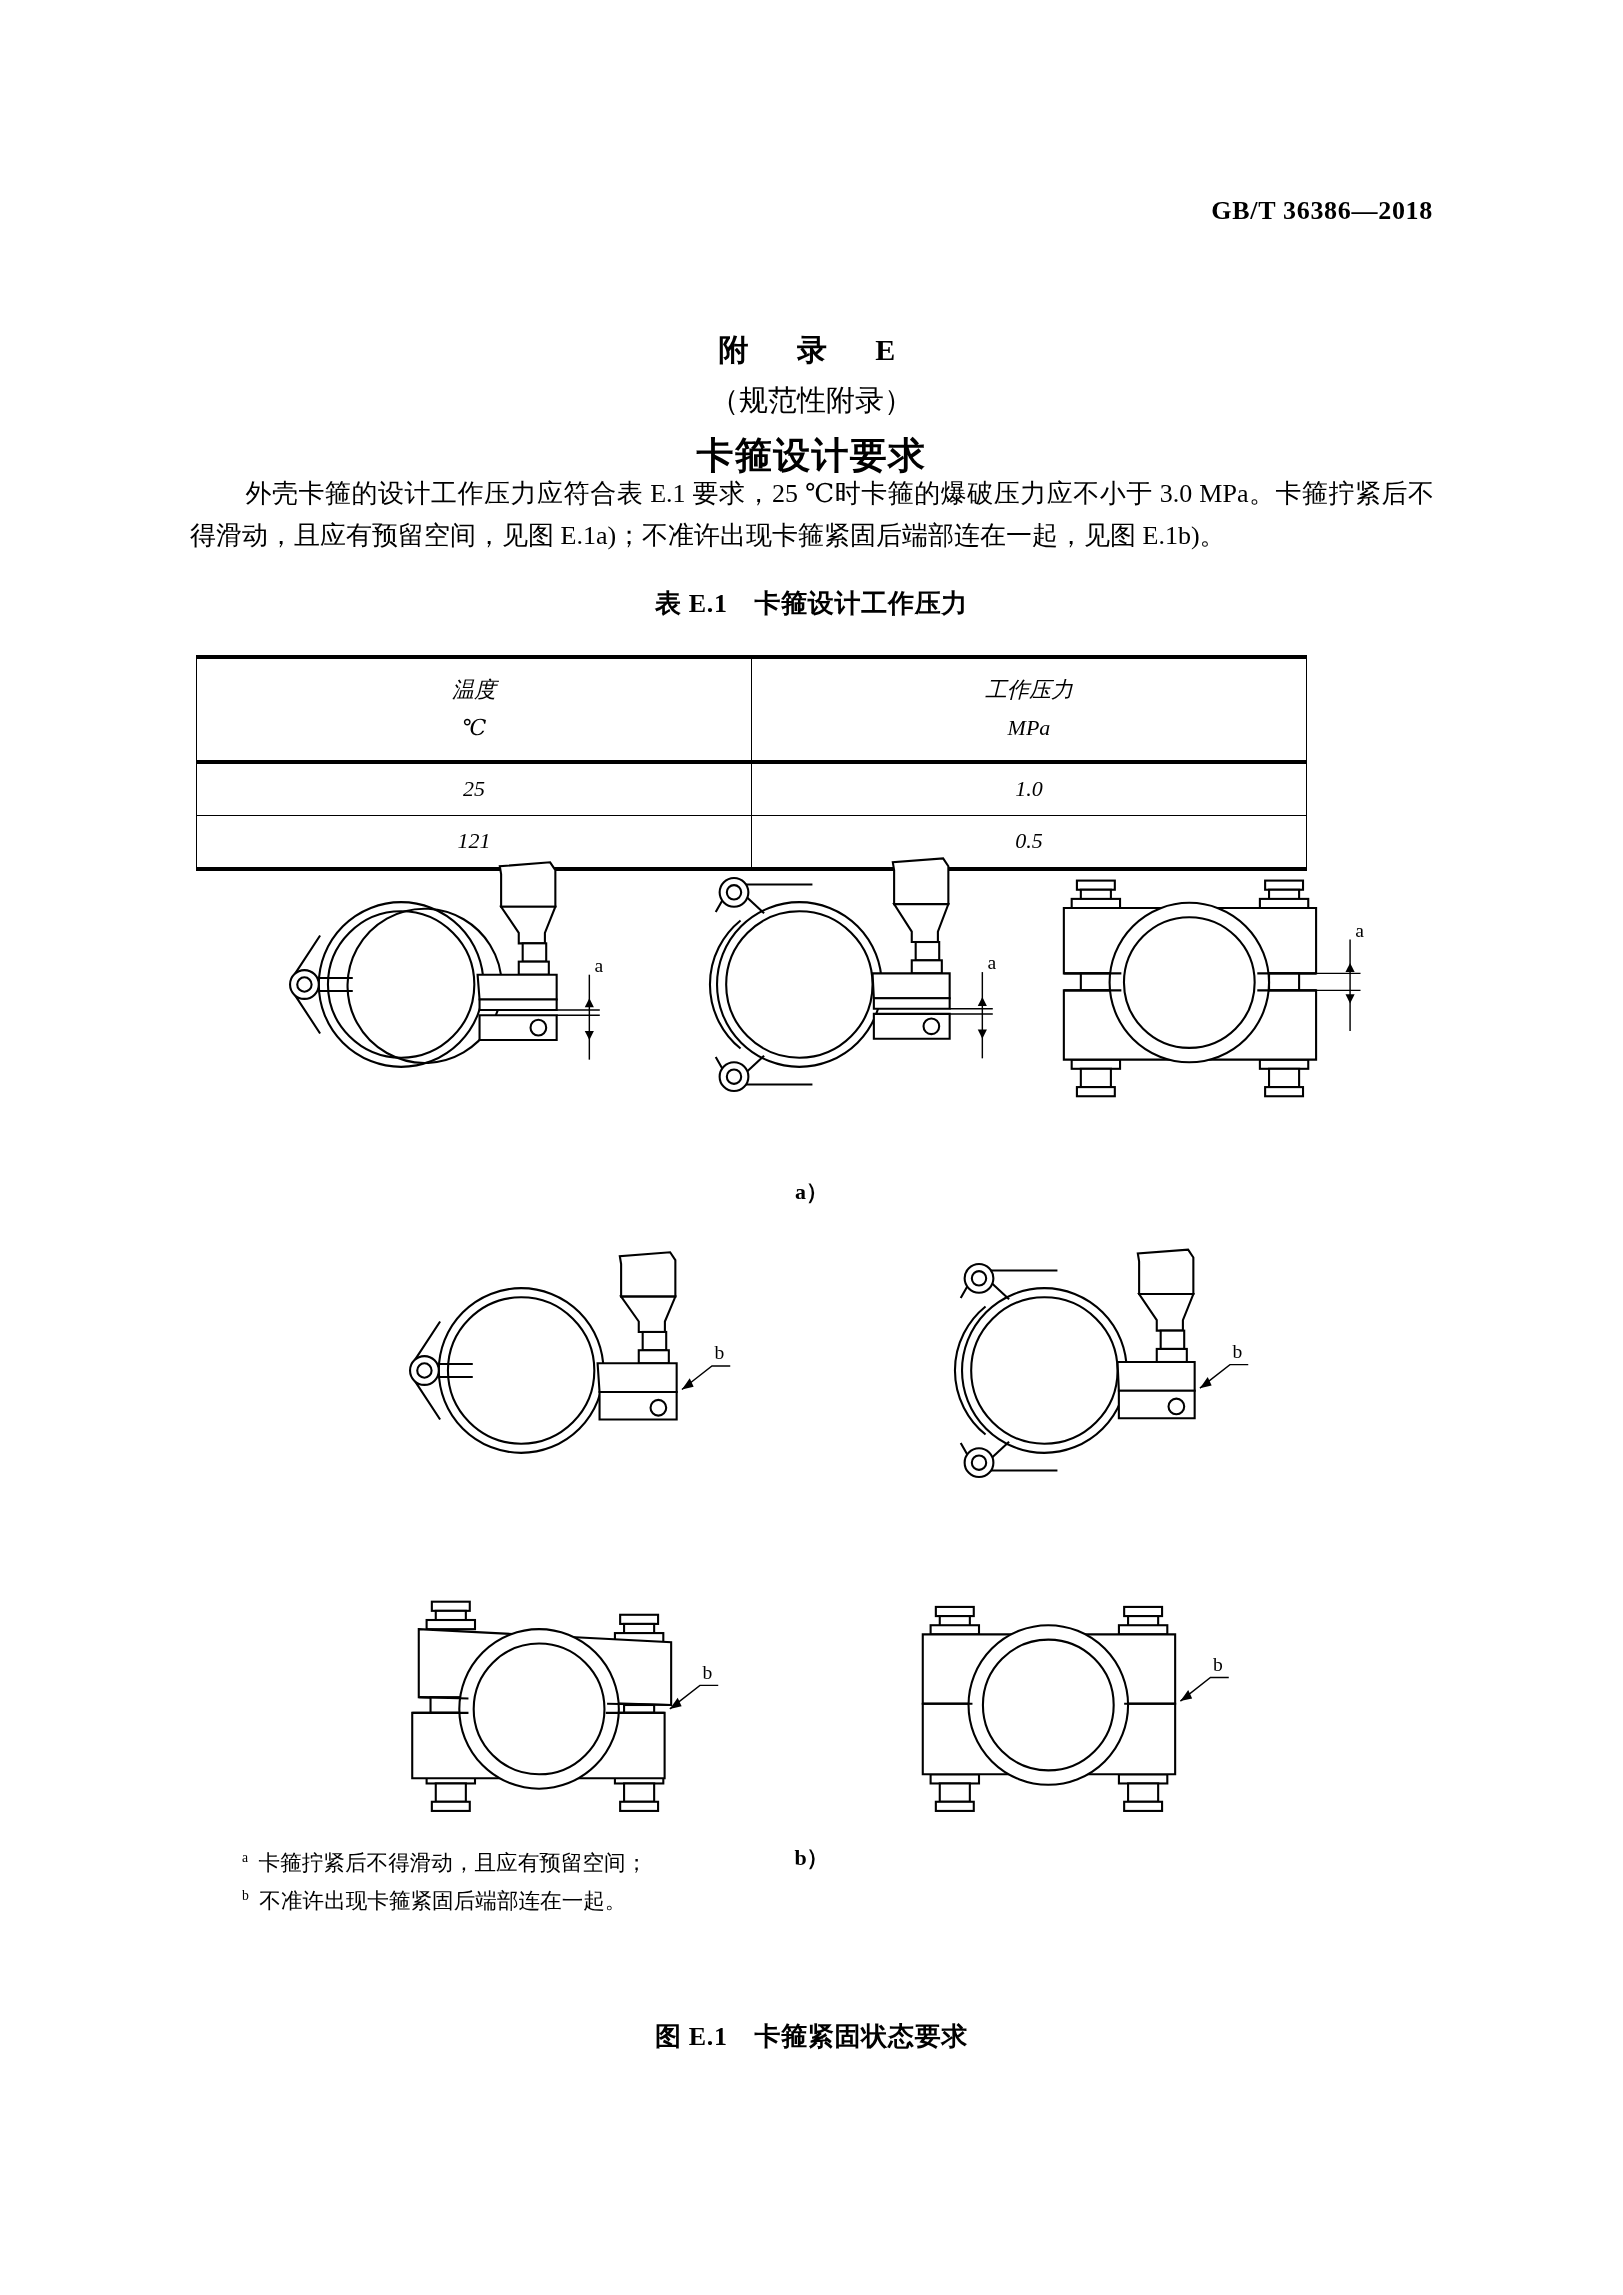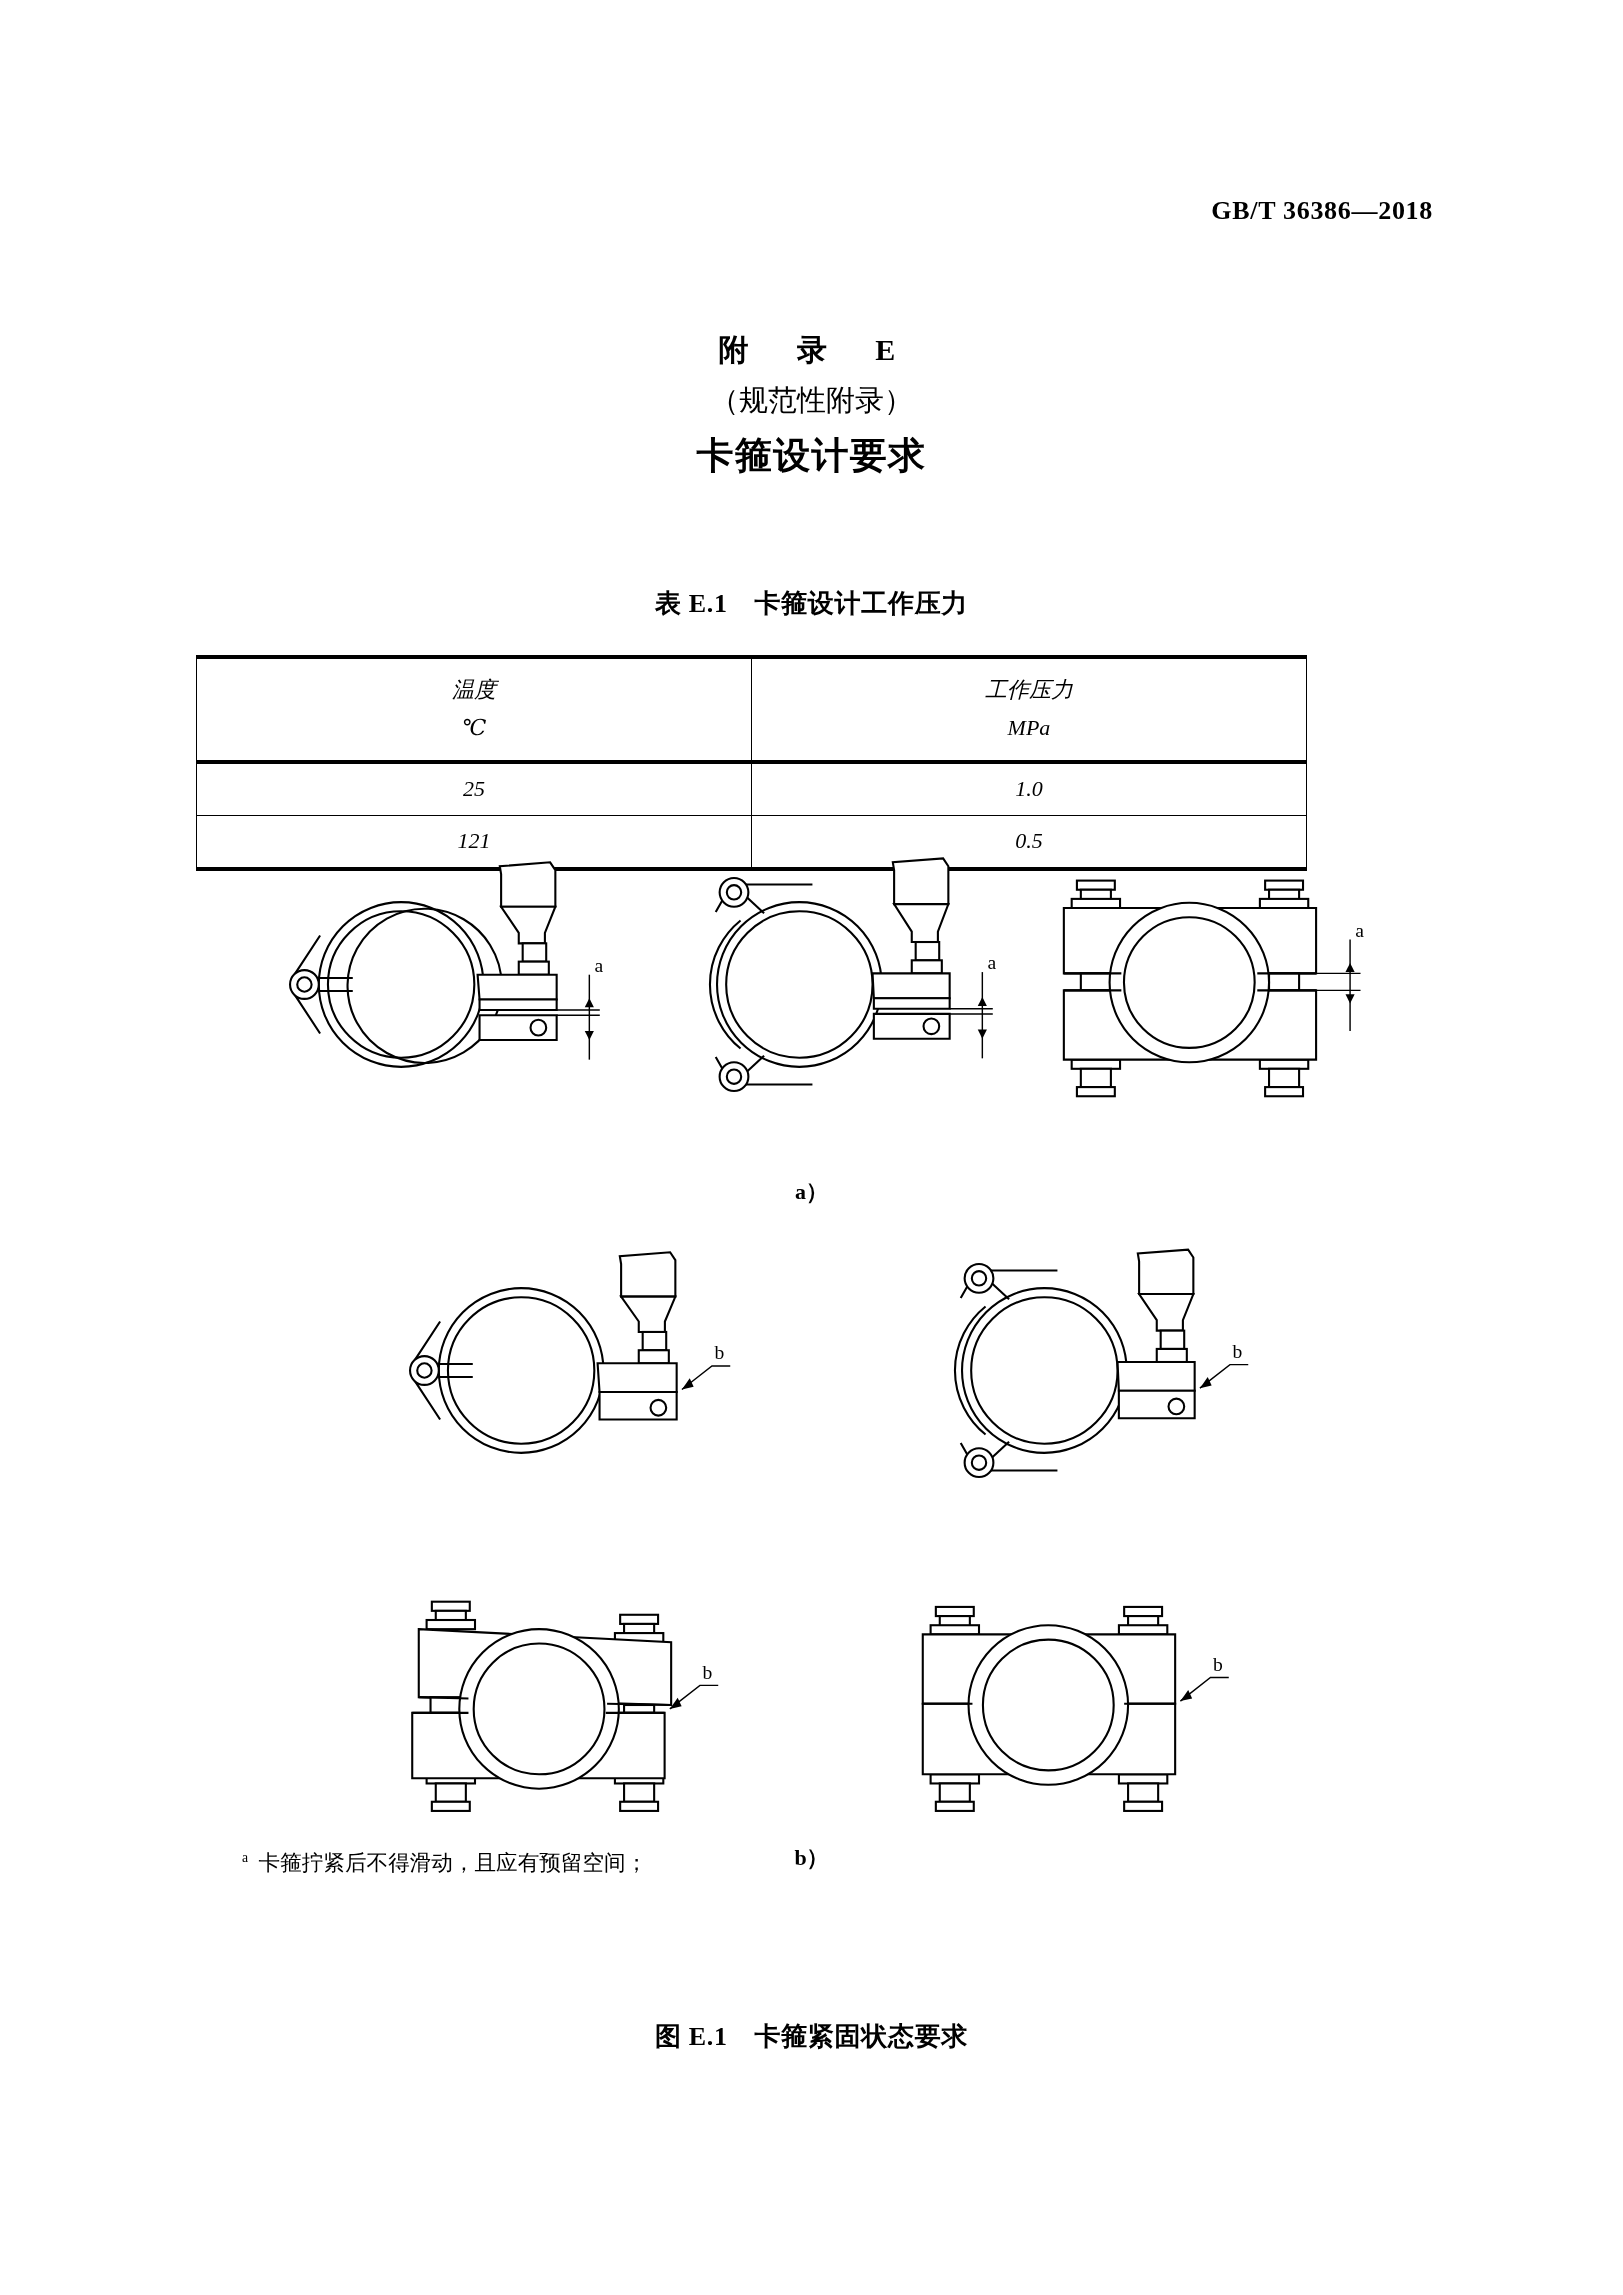--- a/index.html
+++ b/index.html
@@ -178,20 +178,21 @@
 <div class="page">
 
   <div class="header">GB/T 36386—2018</div>
 
   <div class="annex-title-block">
     <div class="annex-no">附　录　E</div>
     <div class="annex-kind">（规范性附录）</div>
     <div class="annex-name">卡箍设计要求</div>
   </div>
 
+  <div class="body-para"><span class="indent"></span><span>外壳卡箍的设计工作压力应符合表 E.1 要求，25 ℃时卡箍的爆破压力应不小于 3.0 MPa。卡箍拧紧后不得滑动，且应有预留空间，见图 E.1a)；不准许出现卡箍紧固后端部连在一起，见图 E.1b)。</span></div>
 
   <div class="table-caption">表 E.1　卡箍设计工作压力</div>
 
   <table class="data-table">
     <thead>
       <tr>
         <td>
           <span>温度</span>
           <span class="unit-line">℃</span>
         </td>
@@ -512,18 +513,21 @@
       </div>
     </div>
 
     <div class="sub-caption" style="top:999px;">b）</div>
   </div>
 
   <div class="footnotes">
     <div class="fn-row">
       <sup>a</sup><span>卡箍拧紧后不得滑动，且应有预留空间；</span>
     </div>
+    <div class="fn-row">
+      <sup>b</sup><span>不准许出现卡箍紧固后端部连在一起。</span>
+    </div>
   </div>
 
   <div class="figure-caption">图 E.1　卡箍紧固状态要求</div>
 
 </div>
 
 
 </body></html>

